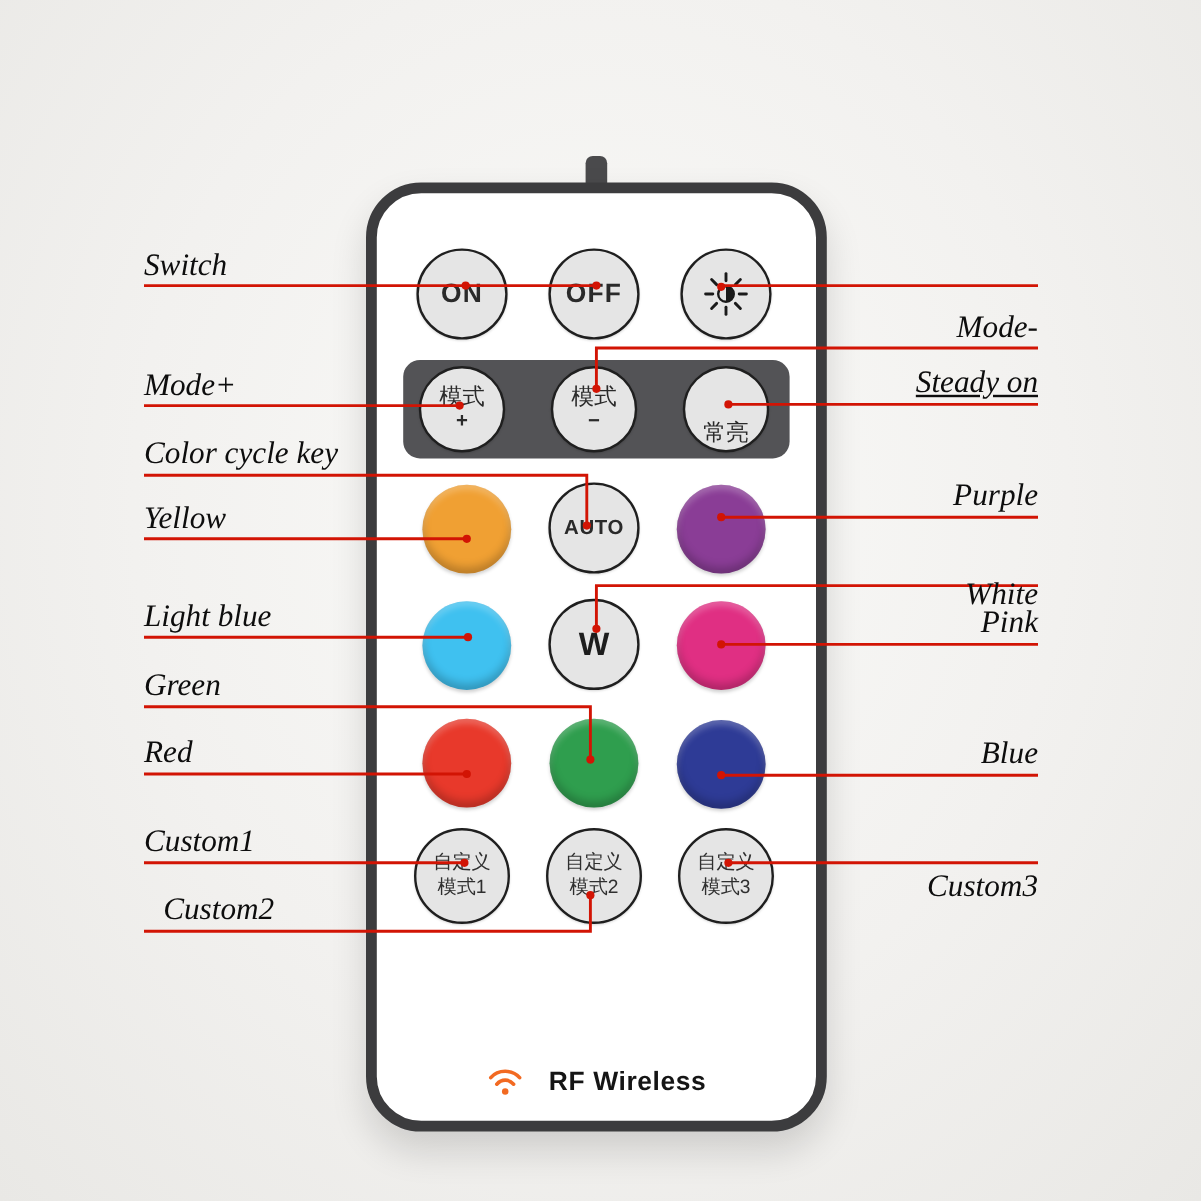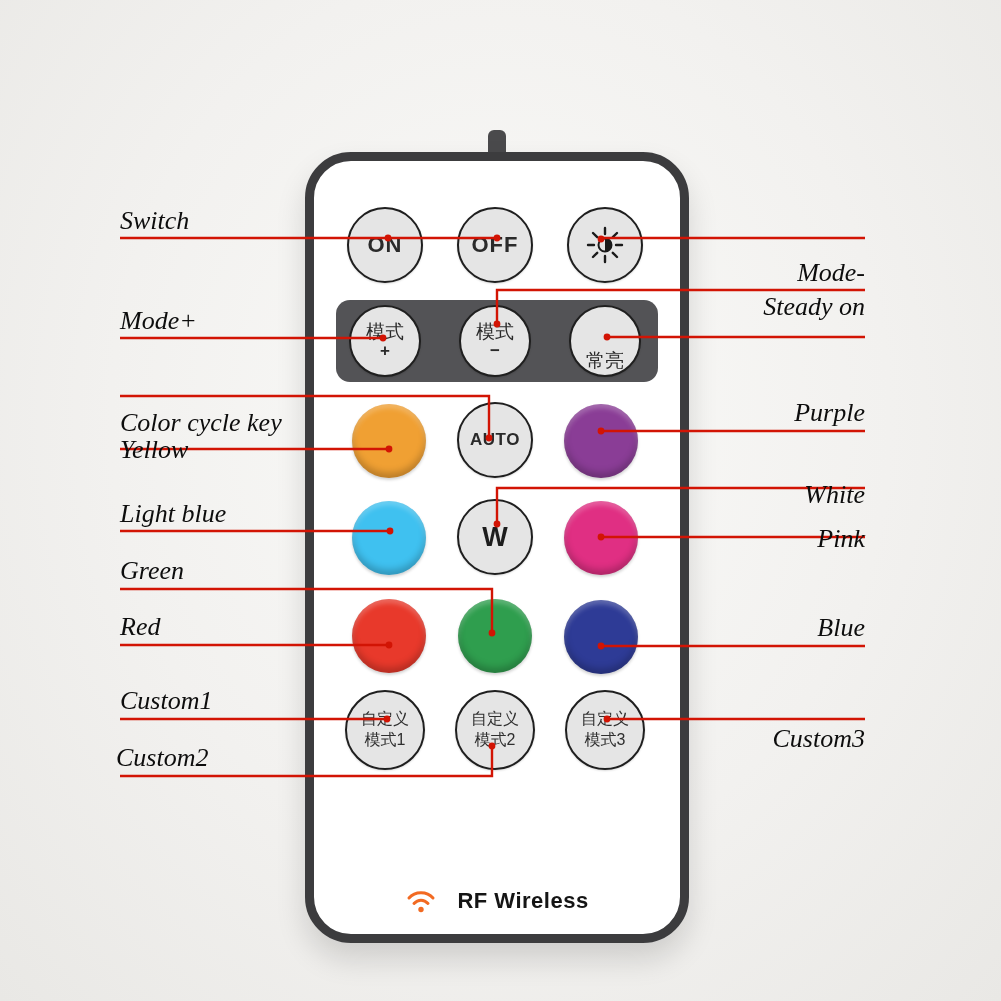--- a/index.html
+++ b/index.html
@@ -204,29 +204,29 @@
       <circle class="leader-dot" cx="601" cy="431" r="3.4" fill="#d21404"></circle>
       <circle class="leader-dot" cx="497" cy="524" r="3.4" fill="#d21404"></circle>
       <circle class="leader-dot" cx="601" cy="537" r="3.4" fill="#d21404"></circle>
       <circle class="leader-dot" cx="601" cy="646" r="3.4" fill="#d21404"></circle>
       <circle class="leader-dot" cx="607" cy="719" r="3.4" fill="#d21404"></circle>
     </g>
   </svg>
 
   <div class="note" style="left:120px; top:206px;">Switch</div>
   <div class="note" style="left:120px; top:306px;">Mode+</div>
-  <div class="note" style="left:120px; top:363px;margin-top:45px;">Color cycle key</div>
-  <div class="note" style="left:120px; top:417px;margin-top:18px;">Yellow</div>
+  <div class="note" style="left:120px; top:363px;">Color cycle key</div>
+  <div class="note" style="left:120px; top:417px;">Yellow</div>
   <div class="note" style="left:120px; top:499px;">Light blue</div>
   <div class="note" style="left:120px; top:556px;">Green</div>
   <div class="note" style="left:120px; top:612px;">Red</div>
   <div class="note" style="left:120px; top:686px;">Custom1</div>
-  <div class="note" style="left:116px; top:743px;">Custom2</div>
+  <div class="note" style="left:136px; top:743px;">Custom2</div>
 
   <div class="note right-side" style="right:136px; top:258px;">Mode-</div>
-  <div class="note right-side" style="right:136px; top:292px;">Steady on</div>
+  <div class="note right-side" style="right:136px; top:304px;text-decoration:underline;">Steady on</div>
   <div class="note right-side" style="right:136px; top:398px;">Purple</div>
   <div class="note right-side" style="right:136px; top:480px;">White</div>
-  <div class="note right-side" style="right:136px; top:524px;">Pink</div>
+  <div class="note right-side" style="right:136px; top:504px;">Pink</div>
   <div class="note right-side" style="right:136px; top:613px;">Blue</div>
   <div class="note right-side" style="right:136px; top:724px;">Custom3</div>
 
 </div>
 
 </body></html>

